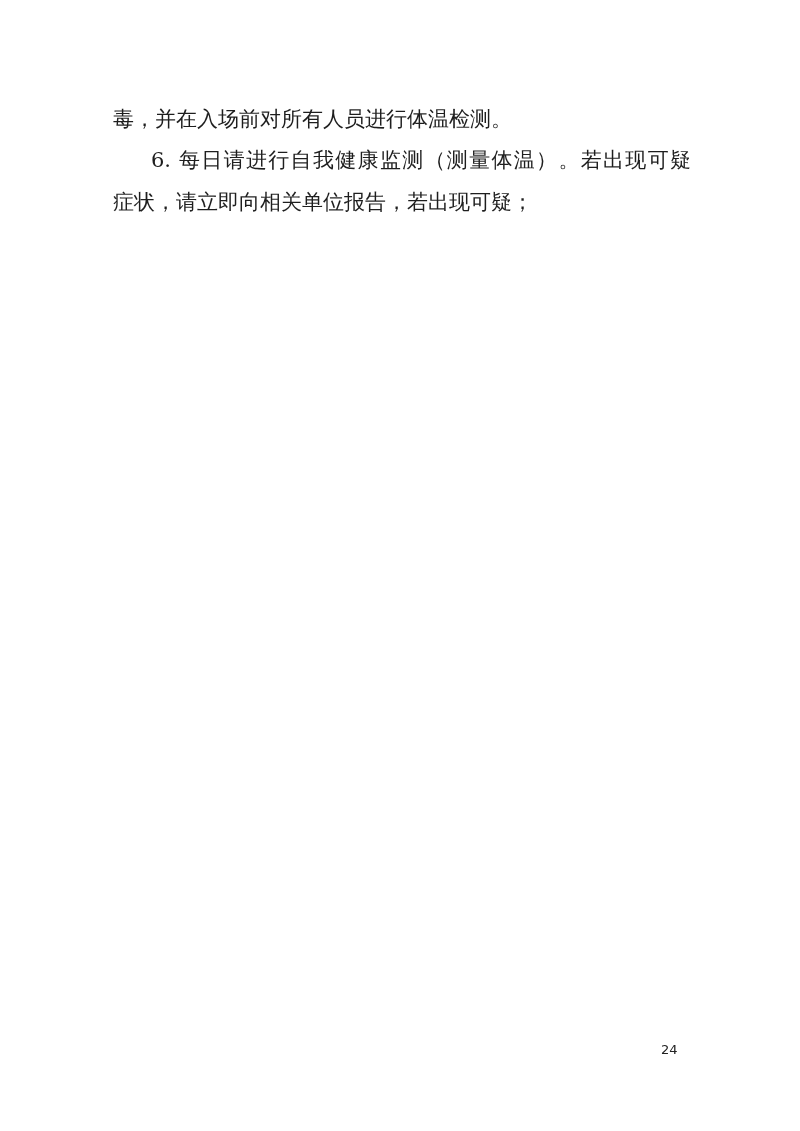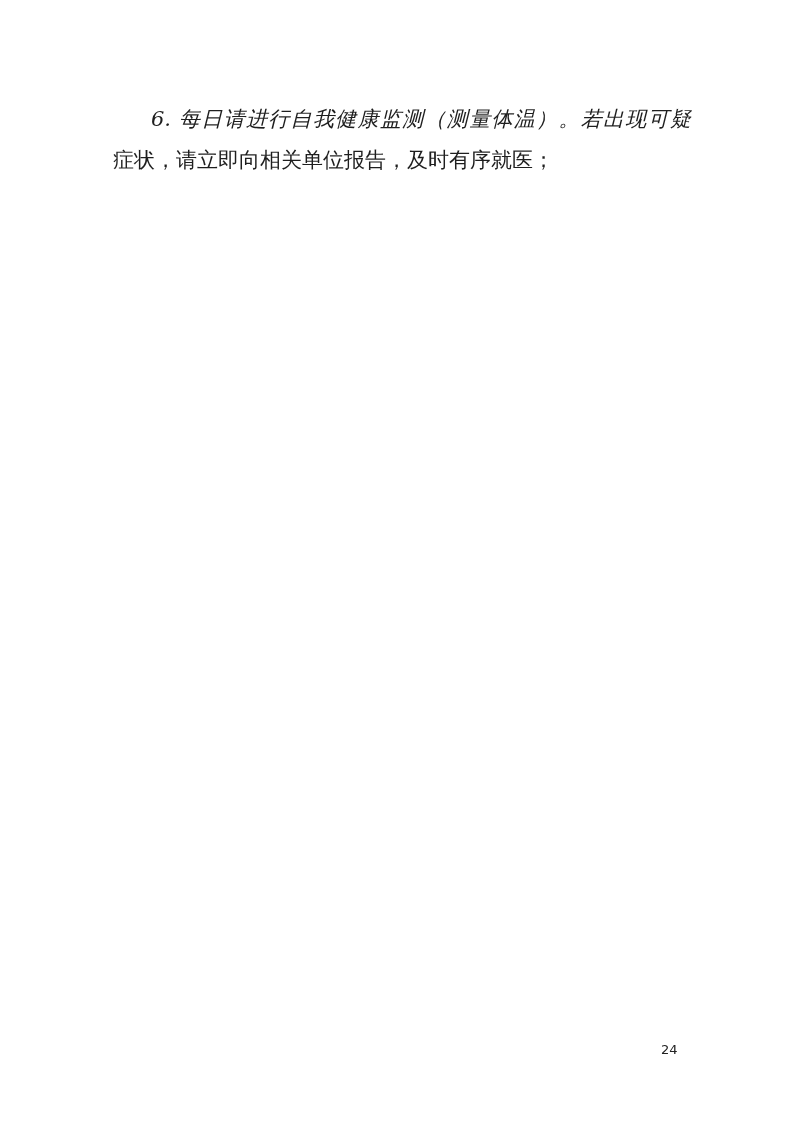--- a/index.html
+++ b/index.html
@@ -30,38 +30,38 @@
     overflow: visible;
     white-space: nowrap;
   }
   .line.indent {
     text-indent: 38px;
   }
   .line.fill {
     white-space: normal;
     text-align: justify;
     text-align-last: justify;
-    font-style: italic;
   }
   .page-number {
     position: absolute;
     left: 661px;
     top: 1042px;
     font-size: 13px;
     line-height: 16px;
     color: #222222;
     font-family: "DejaVu Sans", "Liberation Sans", sans-serif;
     text-align: right;
   }
 </style>
 </head>
 <body>
 
 <div class="page">
 
   <div class="text-block">
+    <div class="line">毒，并在入场前对所有人员进行体温检测。</div>
     <div class="line indent fill">6. 每日请进行自我健康监测（测量体温）。若出现可疑</div>
-    <div class="line">症状，请立即向相关单位报告，及时有序就医；</div>
+    <div class="line">症状，请立即向相关单位报告，若出现可疑；</div>
   </div>
 
   <div class="page-number">24</div>
 
 </div>
 
 </body></html>

